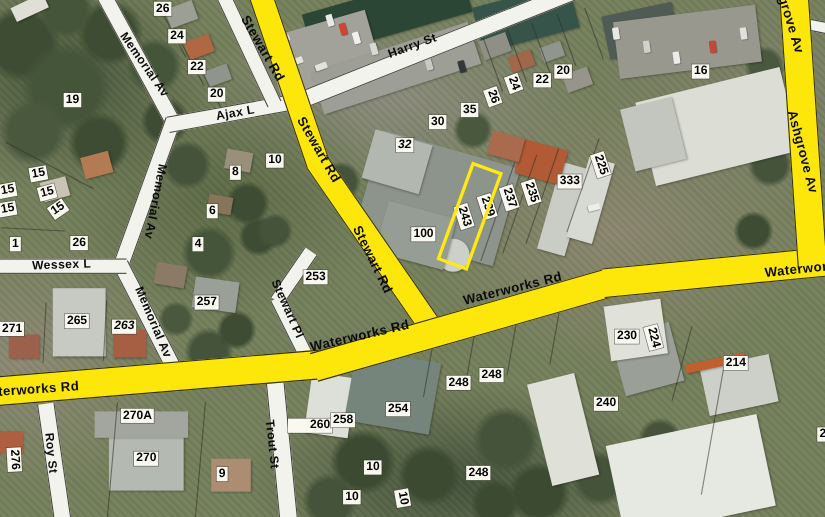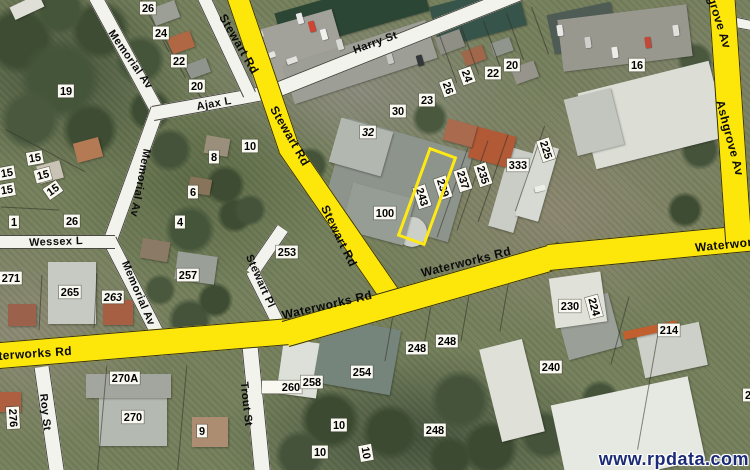--- a/index.html
+++ b/index.html
@@ -217,52 +217,51 @@
       <div class="parcel-label" style="left: 7px; top: 190px; transform: translate(-50%, -50%) rotate(-10deg);">15</div>
       <div class="parcel-label" style="left: 53px; top: 190px; transform: translate(-50%, -50%) rotate(-35deg);">15</div>
       <div class="parcel-label" style="left: 14px; top: 222px; transform: translate(-50%, -50%) rotate(0deg);">1</div>
       <div class="parcel-label" style="left: 72px; top: 221px; transform: translate(-50%, -50%) rotate(0deg);">26</div>
       <div class="parcel-label" style="left: 214px; top: 157px; transform: translate(-50%, -50%) rotate(0deg);">8</div>
       <div class="parcel-label" style="left: 250px; top: 146px; transform: translate(-50%, -50%) rotate(0deg);">10</div>
       <div class="parcel-label" style="left: 193px; top: 192px; transform: translate(-50%, -50%) rotate(0deg);">6</div>
       <div class="parcel-label" style="left: 180px; top: 222px; transform: translate(-50%, -50%) rotate(0deg);">4</div>
       <div class="parcel-label" style="left: 368px; top: 132px; transform: translate(-50%, -50%) rotate(0deg); font-style: italic;">32</div>
       <div class="parcel-label" style="left: 398px; top: 111px; transform: translate(-50%, -50%) rotate(0deg);">30</div>
-      <div class="parcel-label" style="left: 427px; top: 100px; transform: translate(-50%, -50%) rotate(0deg);">23</div>
+      <div class="parcel-label" style="left: 427px; top: 100px; transform: translate(-50%, -50%) rotate(0deg);">35</div>
       <div class="parcel-label" style="left: 448px; top: 88px; transform: translate(-50%, -50%) rotate(70deg);">26</div>
       <div class="parcel-label" style="left: 467px; top: 76px; transform: translate(-50%, -50%) rotate(70deg);">24</div>
       <div class="parcel-label" style="left: 493px; top: 73px; transform: translate(-50%, -50%) rotate(0deg);">22</div>
       <div class="parcel-label" style="left: 512px; top: 65px; transform: translate(-50%, -50%) rotate(0deg);">20</div>
       <div class="parcel-label" style="left: 637px; top: 65px; transform: translate(-50%, -50%) rotate(0deg);">16</div>
       <div class="parcel-label" style="left: 385px; top: 213px; transform: translate(-50%, -50%) rotate(0deg);">100</div>
       <div class="parcel-label" style="left: 422px; top: 197px; transform: translate(-50%, -50%) rotate(72deg);">243</div>
       <div class="parcel-label" style="left: 443px; top: 188px; transform: translate(-50%, -50%) rotate(72deg);">239</div>
       <div class="parcel-label" style="left: 463px; top: 180px; transform: translate(-50%, -50%) rotate(72deg);">237</div>
       <div class="parcel-label" style="left: 483px; top: 175px; transform: translate(-50%, -50%) rotate(72deg);">235</div>
       <div class="parcel-label" style="left: 518px; top: 165px; transform: translate(-50%, -50%) rotate(0deg);">333</div>
       <div class="parcel-label" style="left: 546px; top: 150px; transform: translate(-50%, -50%) rotate(72deg);">225</div>
       <div class="parcel-label" style="left: 287px; top: 252px; transform: translate(-50%, -50%) rotate(0deg);">253</div>
       <div class="parcel-label" style="left: 188px; top: 275px; transform: translate(-50%, -50%) rotate(0deg);">257</div>
       <div class="parcel-label" style="left: 70px; top: 292px; transform: translate(-50%, -50%) rotate(0deg);">265</div>
       <div class="parcel-label" style="left: 113px; top: 297px; transform: translate(-50%, -50%) rotate(0deg); font-style: italic;">263</div>
-      <div class="parcel-label" style="left: 11px; top: 278px; transform: translate(-50%, -50%) rotate(0deg);">271</div>
+      <div class="parcel-label" style="left: 11px; top: 299px; transform: translate(-50%, -50%) rotate(0deg);">271</div>
       <div class="parcel-label" style="left: 125px; top: 378px; transform: translate(-50%, -50%) rotate(0deg);">270A</div>
       <div class="parcel-label" style="left: 133px; top: 417px; transform: translate(-50%, -50%) rotate(0deg);">270</div>
       <div class="parcel-label" style="left: 13px; top: 418px; transform: translate(-50%, -50%) rotate(87deg);">276</div>
       <div class="parcel-label" style="left: 202px; top: 431px; transform: translate(-50%, -50%) rotate(0deg);">9</div>
       <div class="parcel-label" style="left: 282px; top: 387px; transform: translate(-50%, -50%) rotate(0deg); padding-left: 20px;">260</div>
       <div class="parcel-label" style="left: 312px; top: 382px; transform: translate(-50%, -50%) rotate(0deg);">258</div>
       <div class="parcel-label" style="left: 362px; top: 372px; transform: translate(-50%, -50%) rotate(0deg);">254</div>
       <div class="parcel-label" style="left: 417px; top: 348px; transform: translate(-50%, -50%) rotate(0deg);">248</div>
       <div class="parcel-label" style="left: 447px; top: 341px; transform: translate(-50%, -50%) rotate(0deg);">248</div>
       <div class="parcel-label" style="left: 435px; top: 430px; transform: translate(-50%, -50%) rotate(0deg);">248</div>
       <div class="parcel-label" style="left: 339px; top: 425px; transform: translate(-50%, -50%) rotate(0deg);">10</div>
       <div class="parcel-label" style="left: 320px; top: 452px; transform: translate(-50%, -50%) rotate(0deg);">10</div>
       <div class="parcel-label" style="left: 366px; top: 453px; transform: translate(-50%, -50%) rotate(80deg);">10</div>
       <div class="parcel-label" style="left: 570px; top: 306px; transform: translate(-50%, -50%) rotate(0deg);">230</div>
       <div class="parcel-label" style="left: 594px; top: 307px; transform: translate(-50%, -50%) rotate(75deg);">224</div>
       <div class="parcel-label" style="left: 669px; top: 330px; transform: translate(-50%, -50%) rotate(0deg);">214</div>
       <div class="parcel-label" style="left: 551px; top: 367px; transform: translate(-50%, -50%) rotate(0deg);">240</div>
       <div class="parcel-label" style="left: 748px; top: 395px; transform: translate(-50%, -50%) rotate(0deg);">2</div>
     </div>
   <div id="highlight" style="left: 412px; top: 148.5px; width: 30px; height: 95px; transform: rotate(20deg);"></div>
-  <div id="watermark">www.rpdata.com</div>
 </div>
 
 </body></html>

